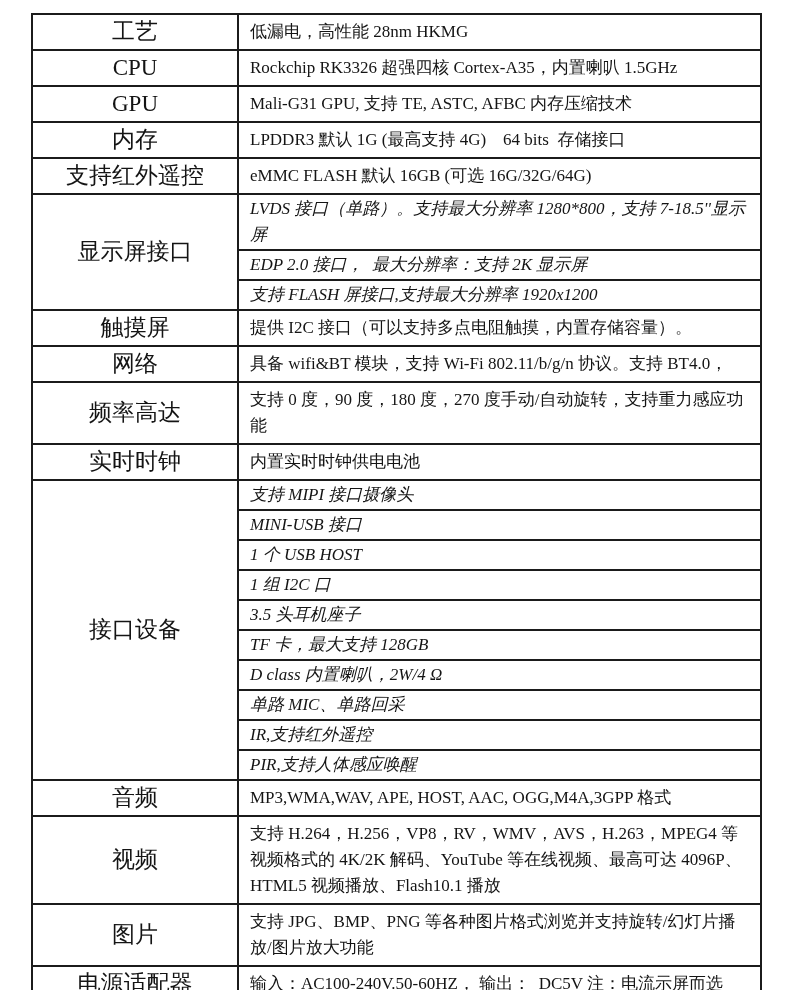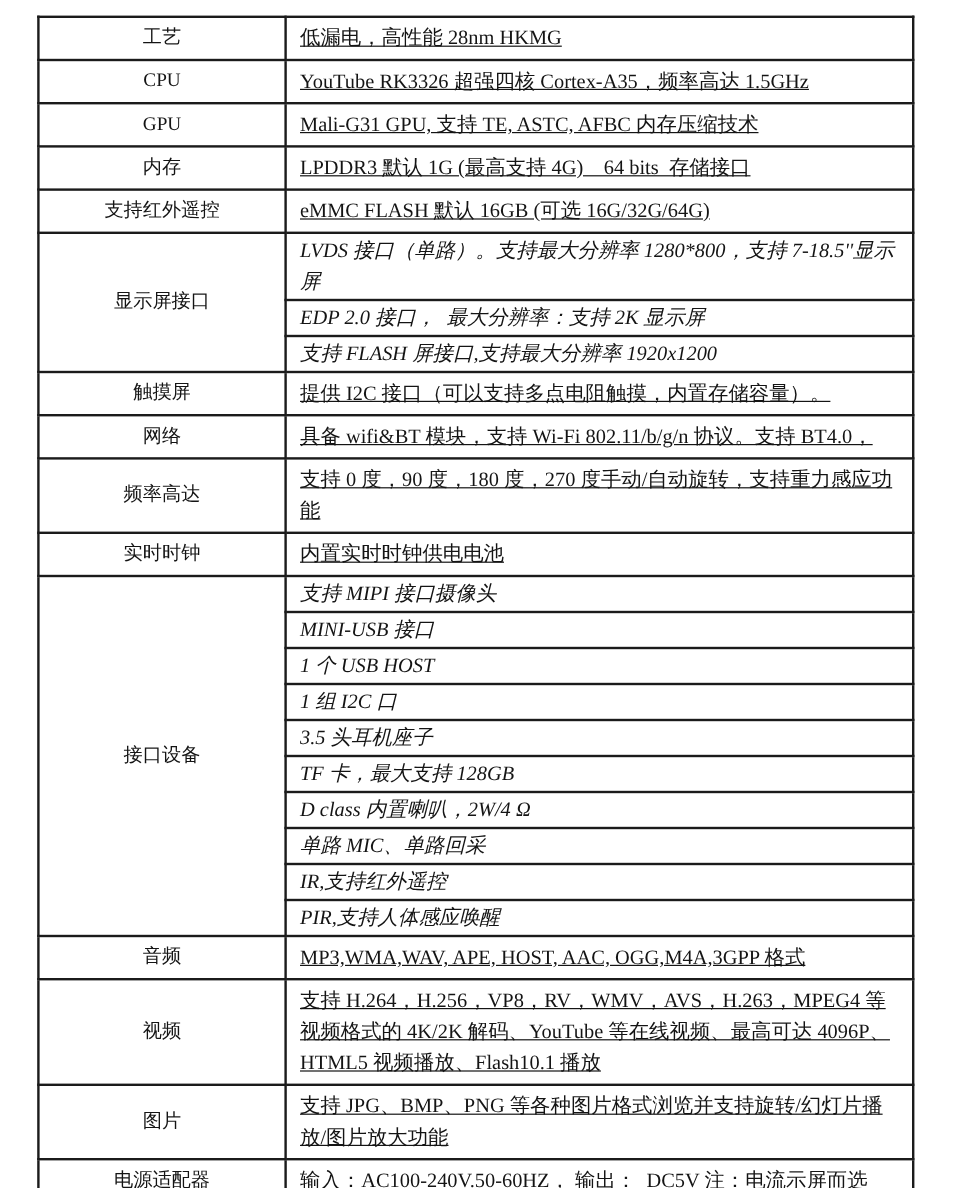--- a/index.html
+++ b/index.html
@@ -29,56 +29,55 @@
     border: 2px solid #1b1b1b;
   }
   
   tr.sub td.value {
     border-top: 2px solid #f9a8d4;
   }
   td.label {
     width: 192px;
     text-align: center;
     vertical-align: middle;
-    font-size: 16px;
+    font-size: 23px;
     line-height: 24px;
     padding: 4px 6px;
   }
   td.value {
     font-size: 17px;
     line-height: 26px;
     vertical-align: middle;
     padding: 4px 8px 4px 11px;
     white-space: pre-wrap;
     word-break: break-word;
   }
   td.value.single {
     height: 26px;
-    text-decoration: underline;
   }
   td.value.grouped {
     padding-top: 1px;
     padding-bottom: 1px;
     height: 26px;
     font-style: italic;
   }
 </style>
 </head>
 <body>
 
 <div class="page">
   <table class="spec-table">
     <tbody>
         <tr class="major">
           <td class="label" rowspan="1">工艺</td>
           <td class="value single">低漏电，高性能 28nm HKMG</td>
         </tr>
         <tr class="major">
           <td class="label" rowspan="1">CPU</td>
-          <td class="value single">YouTube RK3326 超强四核 Cortex-A35，频率高达 1.5GHz</td>
+          <td class="value single">Rockchip RK3326 超强四核 Cortex-A35，内置喇叭 1.5GHz</td>
         </tr>
         <tr class="major">
           <td class="label" rowspan="1">GPU</td>
           <td class="value single">Mali-G31 GPU, 支持 TE, ASTC, AFBC 内存压缩技术</td>
         </tr>
         <tr class="major">
           <td class="label" rowspan="1">内存</td>
           <td class="value single">LPDDR3 默认 1G (最高支持 4G)    64 bits  存储接口</td>
         </tr>
         <tr class="major">

